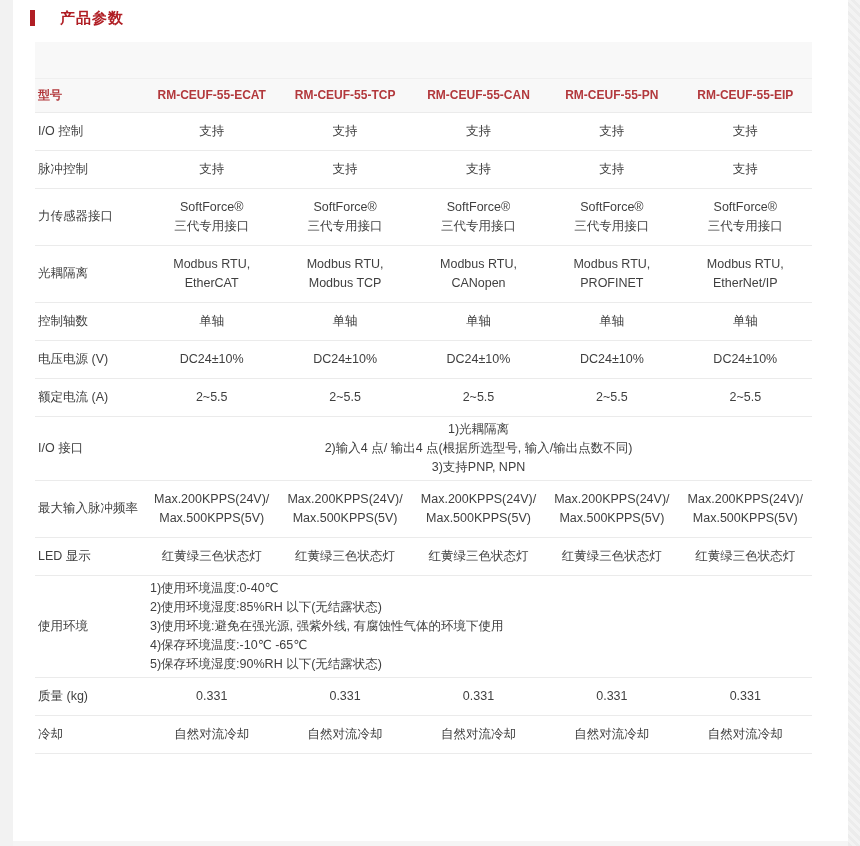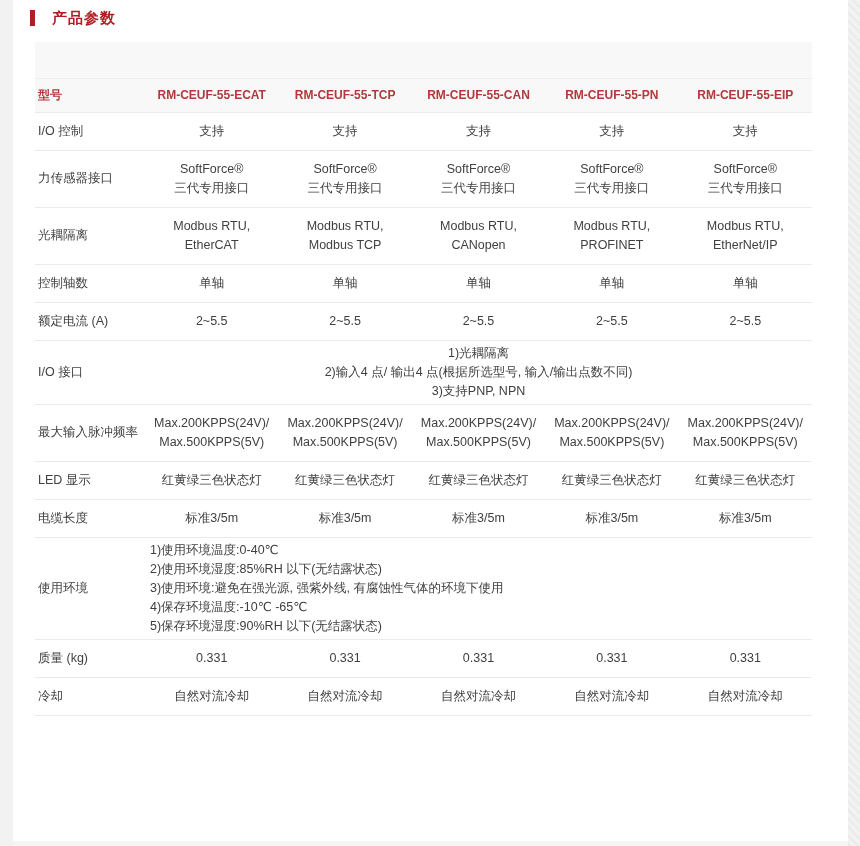--- a/index.html
+++ b/index.html
@@ -34,21 +34,21 @@
     position:absolute;left:30px;top:8px;width:785px;
   }
   .section-header{
     display:flex;align-items:center;height:20px;margin:0 0 14px 0;
   }
   .accent-bar{
     width:5px;height:16px;background:var(--accent-red);
     margin-right:9px;flex:none;
   }
   .section-title{
-    margin:8px;font-size:15px;font-weight:bold;color:var(--accent-red);
+    margin:16px;font-size:15px;font-weight:bold;color:var(--accent-red);
     letter-spacing:1px;
   }
   table.spec{
     border-collapse:collapse;table-layout:fixed;
     width:777px;margin-left:5px;
   }
   col.label-col{width:110px;}
   thead tr.band td{
     height:36px;background:var(--header-bg);
     border-bottom:1px solid #efefef;
@@ -122,20 +122,28 @@
     <tbody>
         <tr>
           <th class="row-label">I/O 控制</th>
           <td class="value-cell">支持</td>
           <td class="value-cell">支持</td>
           <td class="value-cell">支持</td>
           <td class="value-cell">支持</td>
           <td class="value-cell">支持</td>
         </tr>
         <tr>
+          <th class="row-label">脉冲控制</th>
+          <td class="value-cell">支持</td>
+          <td class="value-cell">支持</td>
+          <td class="value-cell">支持</td>
+          <td class="value-cell">支持</td>
+          <td class="value-cell">支持</td>
+        </tr>
+        <tr>
           <th class="row-label">力传感器接口</th>
           <td class="value-cell">SoftForce®
 三代专用接口</td>
           <td class="value-cell">SoftForce®
 三代专用接口</td>
           <td class="value-cell">SoftForce®
 三代专用接口</td>
           <td class="value-cell">SoftForce®
 三代专用接口</td>
           <td class="value-cell">SoftForce®
@@ -154,20 +162,28 @@
           <td class="value-cell">Modbus RTU,
 EtherNet/IP</td>
         </tr>
         <tr>
           <th class="row-label">控制轴数</th>
           <td class="value-cell">单轴</td>
           <td class="value-cell">单轴</td>
           <td class="value-cell">单轴</td>
           <td class="value-cell">单轴</td>
           <td class="value-cell">单轴</td>
+        </tr>
+        <tr>
+          <th class="row-label">电压电源 (V)</th>
+          <td class="value-cell">DC24±10%</td>
+          <td class="value-cell">DC24±10%</td>
+          <td class="value-cell">DC24±10%</td>
+          <td class="value-cell">DC24±10%</td>
+          <td class="value-cell">DC24±10%</td>
         </tr>
         <tr>
           <th class="row-label">额定电流 (A)</th>
           <td class="value-cell">2~5.5</td>
           <td class="value-cell">2~5.5</td>
           <td class="value-cell">2~5.5</td>
           <td class="value-cell">2~5.5</td>
           <td class="value-cell">2~5.5</td>
         </tr>
         <tr>
@@ -189,28 +205,20 @@
           <td class="value-cell">Max.200KPPS(24V)/
 Max.500KPPS(5V)</td>
         </tr>
         <tr>
           <th class="row-label">LED 显示</th>
           <td class="value-cell">红黄绿三色状态灯</td>
           <td class="value-cell">红黄绿三色状态灯</td>
           <td class="value-cell">红黄绿三色状态灯</td>
           <td class="value-cell">红黄绿三色状态灯</td>
           <td class="value-cell">红黄绿三色状态灯</td>
-        </tr>
-        <tr>
-          <th class="row-label">电缆长度</th>
-          <td class="value-cell">标准3/5m</td>
-          <td class="value-cell">标准3/5m</td>
-          <td class="value-cell">标准3/5m</td>
-          <td class="value-cell">标准3/5m</td>
-          <td class="value-cell">标准3/5m</td>
         </tr>
         <tr>
           <th class="row-label">使用环境</th>
           <td colspan="5" class="span-cell align-left">1)使用环境温度:0-40℃
 2)使用环境湿度:85%RH 以下(无结露状态)
 3)使用环境:避免在强光源, 强紫外线, 有腐蚀性气体的环境下使用
 4)保存环境温度:-10℃ -65℃
 5)保存环境湿度:90%RH 以下(无结露状态)</td>
         </tr>
         <tr>

